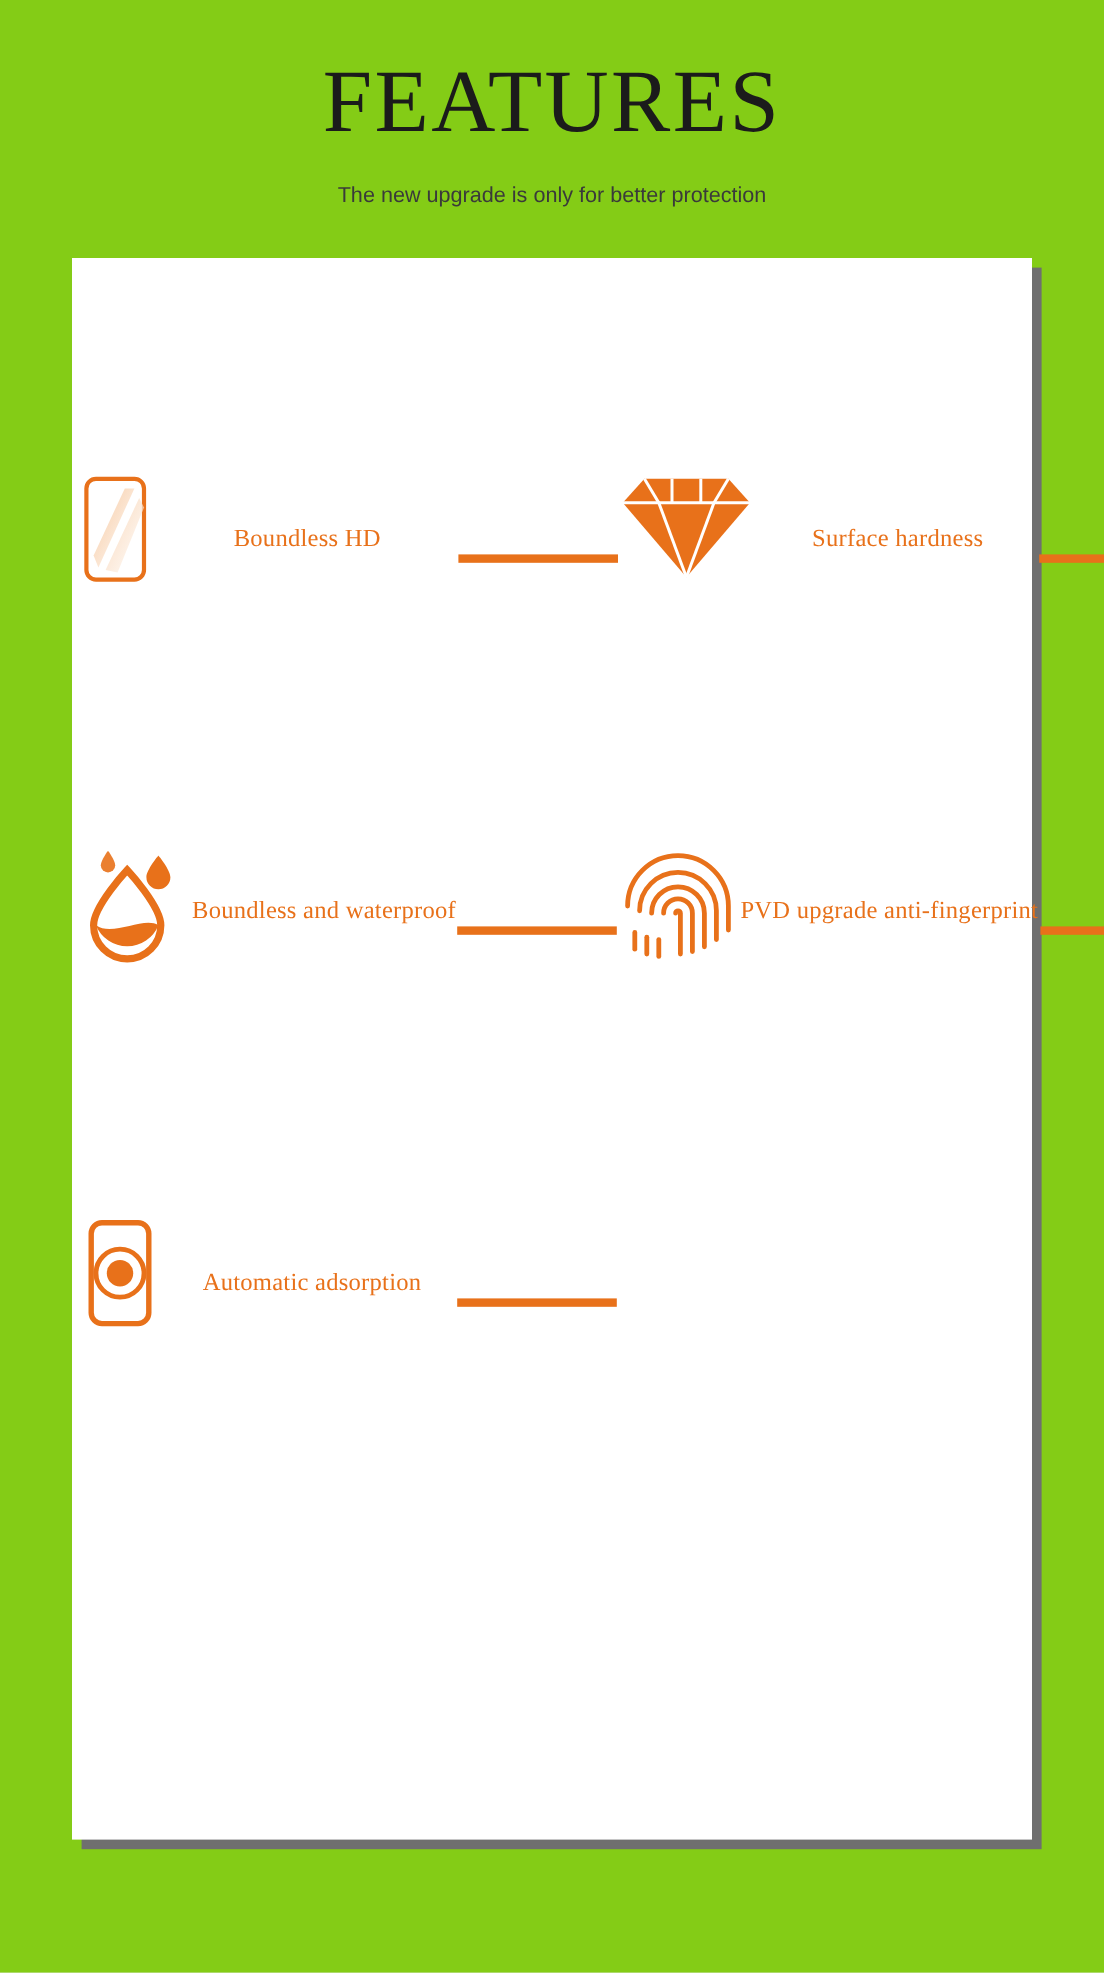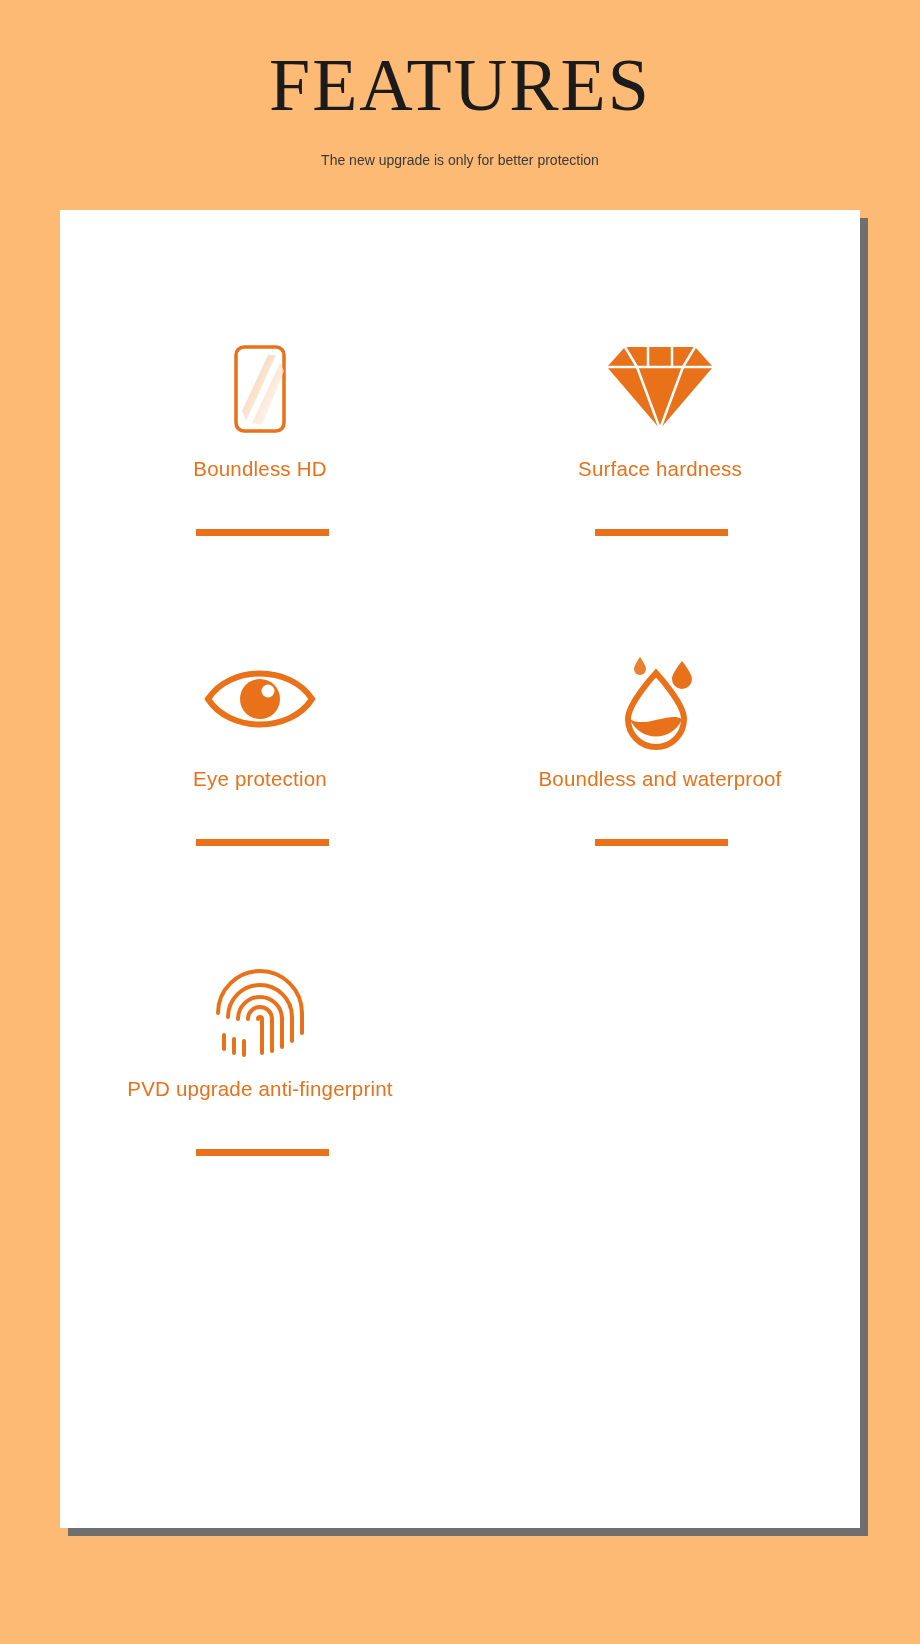--- a/index.html
+++ b/index.html
@@ -11,41 +11,41 @@
     height: 1644px;
     background: #eaeaea;
     font-family: "Liberation Sans", sans-serif;
     overflow: hidden;
   }
 
   .page {
     position: relative;
     width: 920px;
     height: 1644px;
-    background: #fdba74;
+    background: #84cc16;
   }
 
   .header {
     padding-top: 48px;
     text-align: center;
   }
 
   .title {
     font-family: "Liberation Serif", serif;
     font-size: 74px;
     line-height: 1.0;
     letter-spacing: 2px;
     color: #1b1b1b;
     font-weight: 400;
     margin: 0;
   }
 
   .subtitle {
     margin-top: 30px;
-    font-size: 14px;
+    font-size: 18px;
     color: #3a3a3a;
     font-weight: 400;
   }
 
   .card-wrap {
     position: relative;
     margin: 42px auto 0 auto;
     width: 800px;
     height: 1318px;
   }
@@ -74,25 +74,26 @@
     top: 58px;
     width: 800px;
     display: grid;
     grid-template-columns: 1fr 1fr;
     grid-auto-rows: 310px;
   }
 
   .cell {
     position: relative;
     display: flex;
-    flex-direction: column;
+    flex-direction: row;
     align-items: center;
-    justify-content: center;
+    justify-content: space-between;
     padding-top: 26px;
     box-sizing: border-box;
+    font-family: Liberation Serif, serif;
   }
 
   .icon-box {
     height: 104px;
     display: flex;
     align-items: center;
     justify-content: center;
   }
 
   .cell-label {
@@ -165,31 +166,20 @@
                 <line x1="6" y1="30" x2="112" y2="30"></line>
                 <line x1="36" y1="30" x2="59" y2="92"></line>
                 <line x1="82" y1="30" x2="59" y2="92"></line>
               </g>
             </svg>
           </div>
           <div class="cell-label">Surface hardness</div>
           <div class="rule"></div>
         </div>
 
-        <div class="cell left">
-          <div class="icon-box">
-            <svg width="120" height="104" viewBox="0 0 120 104">
-              <path d="M8,52 C30,18 90,18 112,52 C90,86 30,86 8,52 Z" fill="none" stroke="#e8711a" stroke-width="6"></path>
-              <circle cx="60" cy="52" r="20" fill="#e8711a"></circle>
-              <circle cx="68" cy="44" r="6.5" fill="#ffffff"></circle>
-            </svg>
-          </div>
-          <div class="cell-label">Eye protection</div>
-          <div class="rule"></div>
-        </div>
 
 
 
         <div class="cell right">
           <div class="icon-box">
             <svg width="100" height="104" viewBox="0 0 100 104">
               <path d="M46,26 C46,26 18,56 18,72 A28,28 0 0 0 74,72 C74,56 46,26 46,26 Z" fill="none" stroke="#e8711a" stroke-width="6"></path>
               <path d="M20,72 A28,28 0 0 0 72,72 C60,64 34,82 20,72 Z" fill="#e8711a"></path>
               <path d="M72,14 C72,14 62,26 62,32 A10,10 0 0 0 82,32 C82,26 72,14 72,14 Z" fill="#e8711a"></path>
               <path d="M30,10 C30,10 24,18 24,22 A6,6 0 0 0 36,22 C36,18 30,10 30,10 Z" fill="#e8711a" opacity="0.9"></path>
@@ -211,17 +201,28 @@
                 <path d="M16,78 L16,92"></path>
                 <path d="M26,82 L26,96"></path>
                 <path d="M36,84 L36,98"></path>
               </g>
             </svg>
           </div>
           <div class="cell-label">PVD upgrade anti-fingerprint</div>
           <div class="rule"></div>
         </div>
 
+        <div class="cell right">
+          <div class="icon-box">
+            <svg width="80" height="104" viewBox="0 0 80 104">
+              <rect x="16" y="10" width="48" height="84" rx="9" ry="9" fill="none" stroke="#e8711a" stroke-width="4.5"></rect>
+              <circle cx="40" cy="52" r="20" fill="none" stroke="#e8711a" stroke-width="4"></circle>
+              <circle cx="40" cy="52" r="11" fill="#e8711a"></circle>
+            </svg>
+          </div>
+          <div class="cell-label">Automatic adsorption</div>
+          <div class="rule"></div>
+        </div>
 
       </div>
     </div>
   </div>
 </div>
 
 </body></html>

